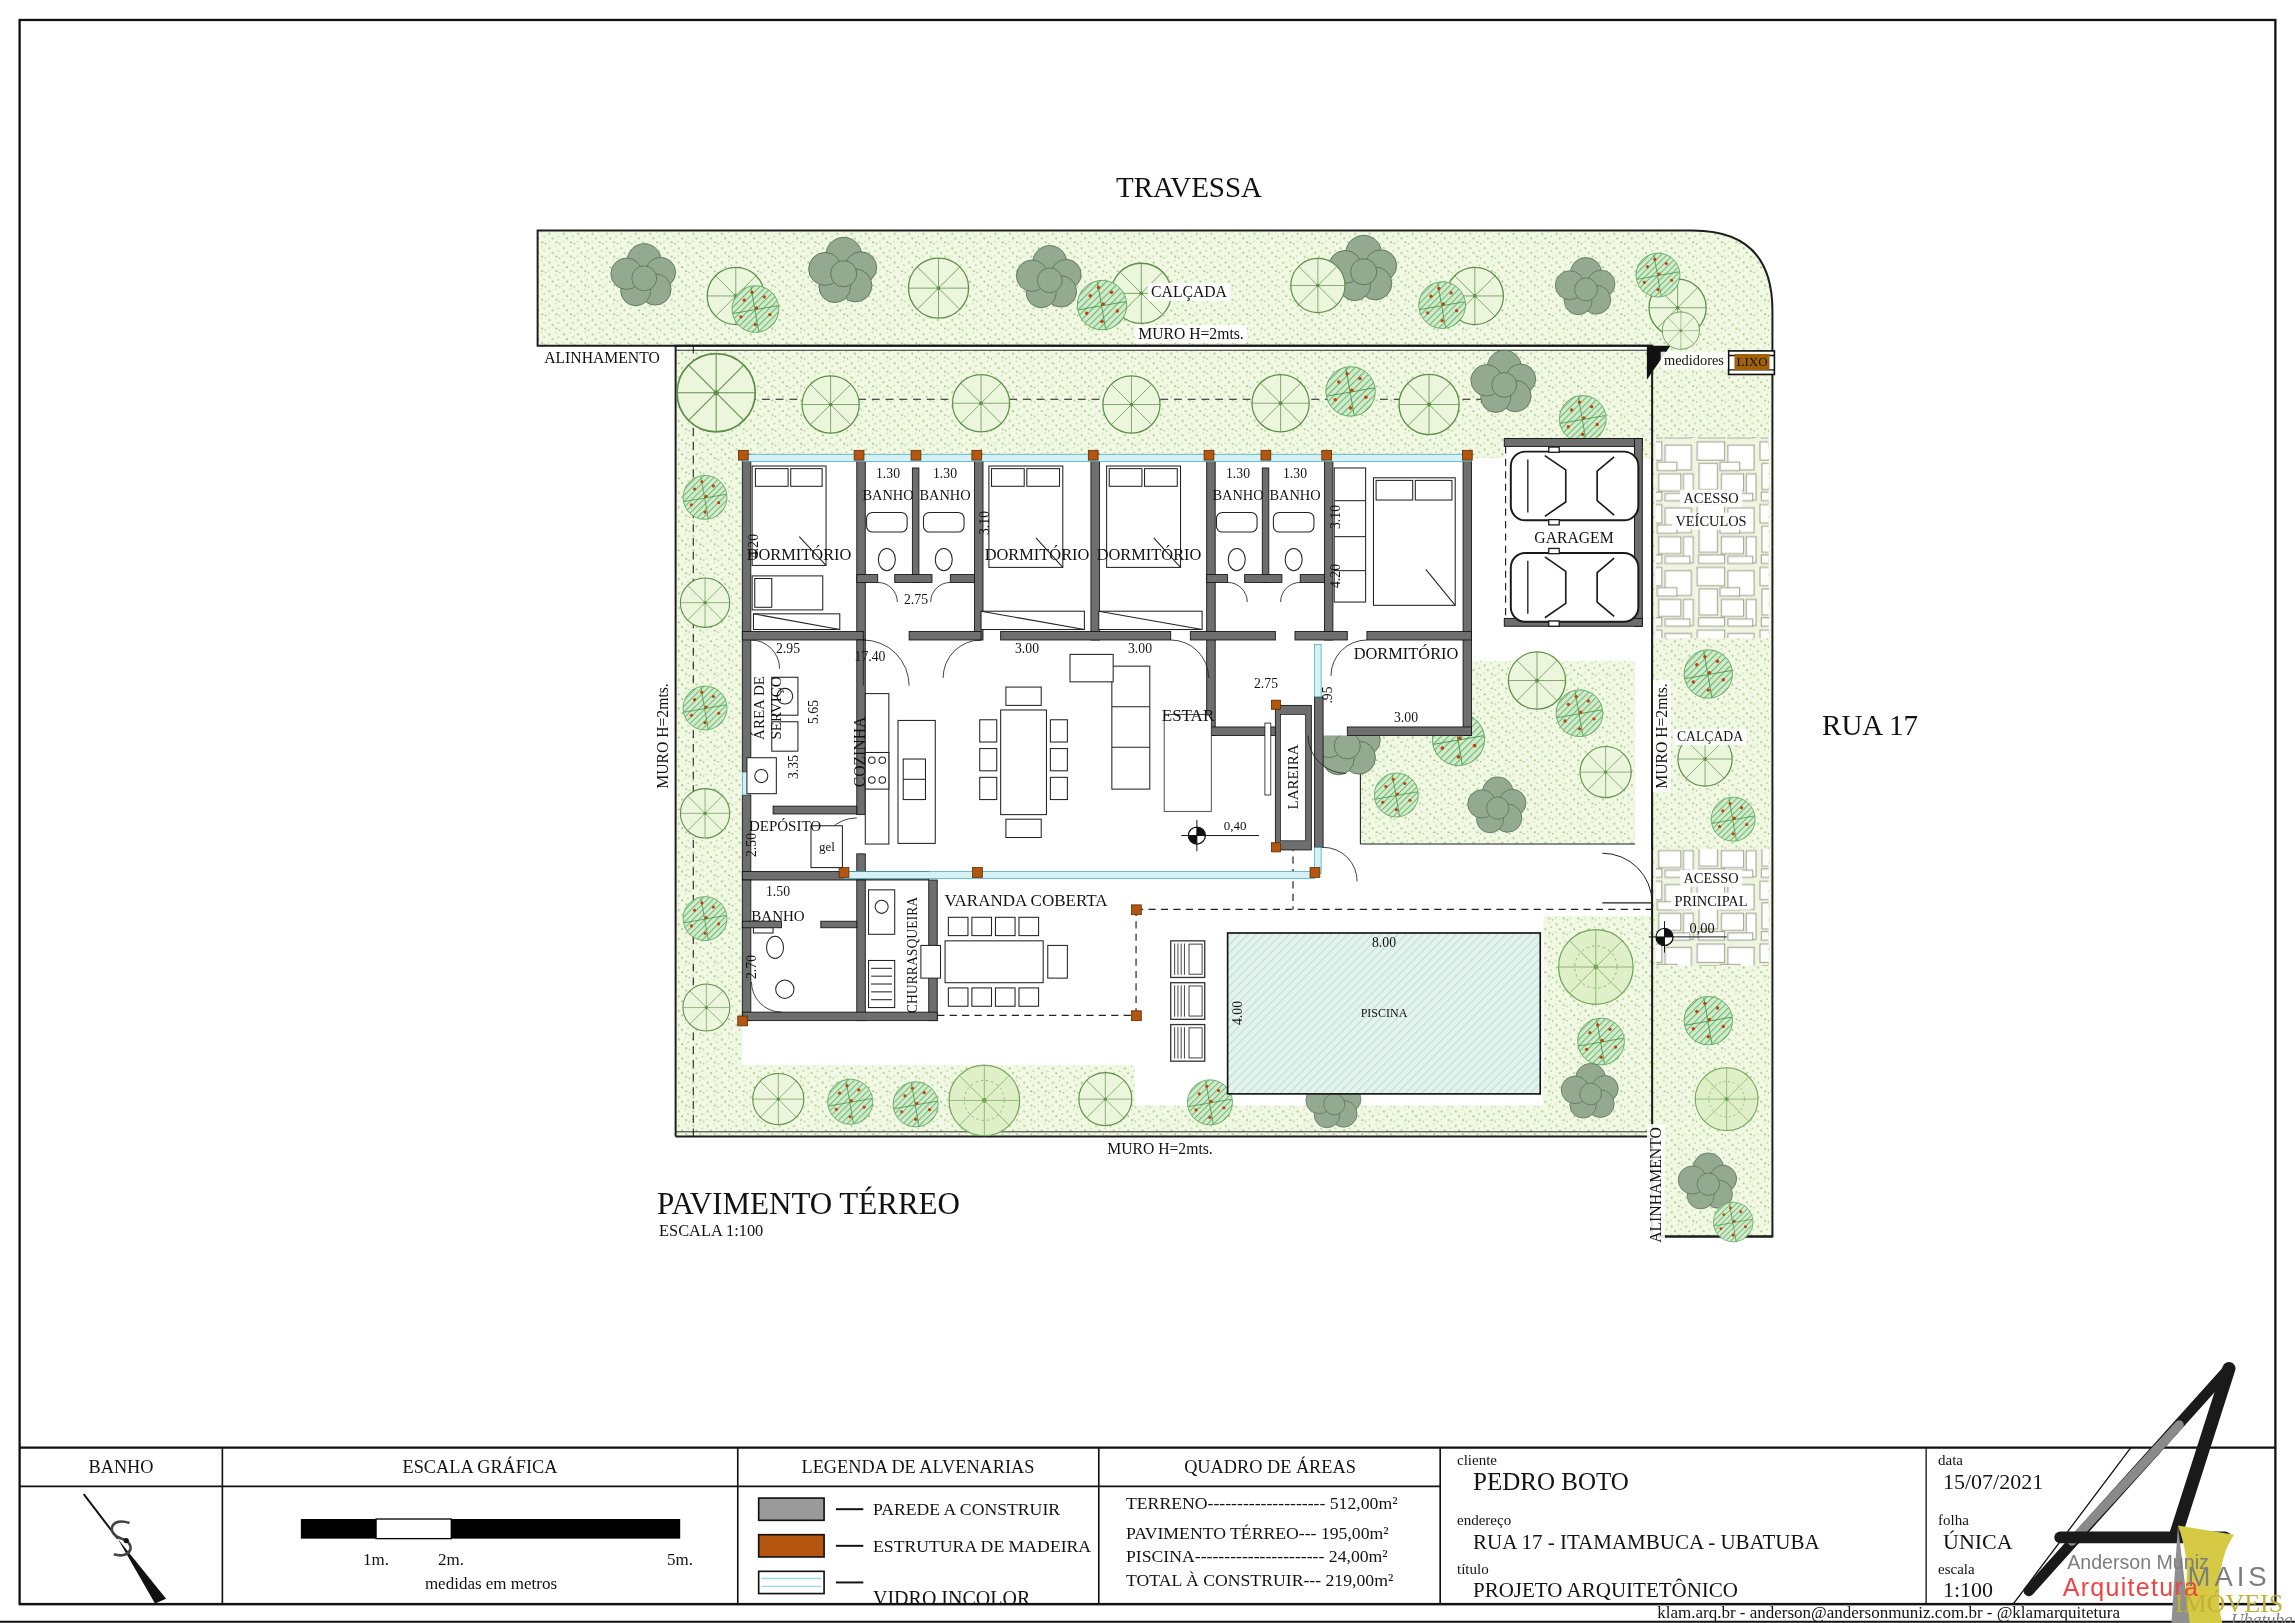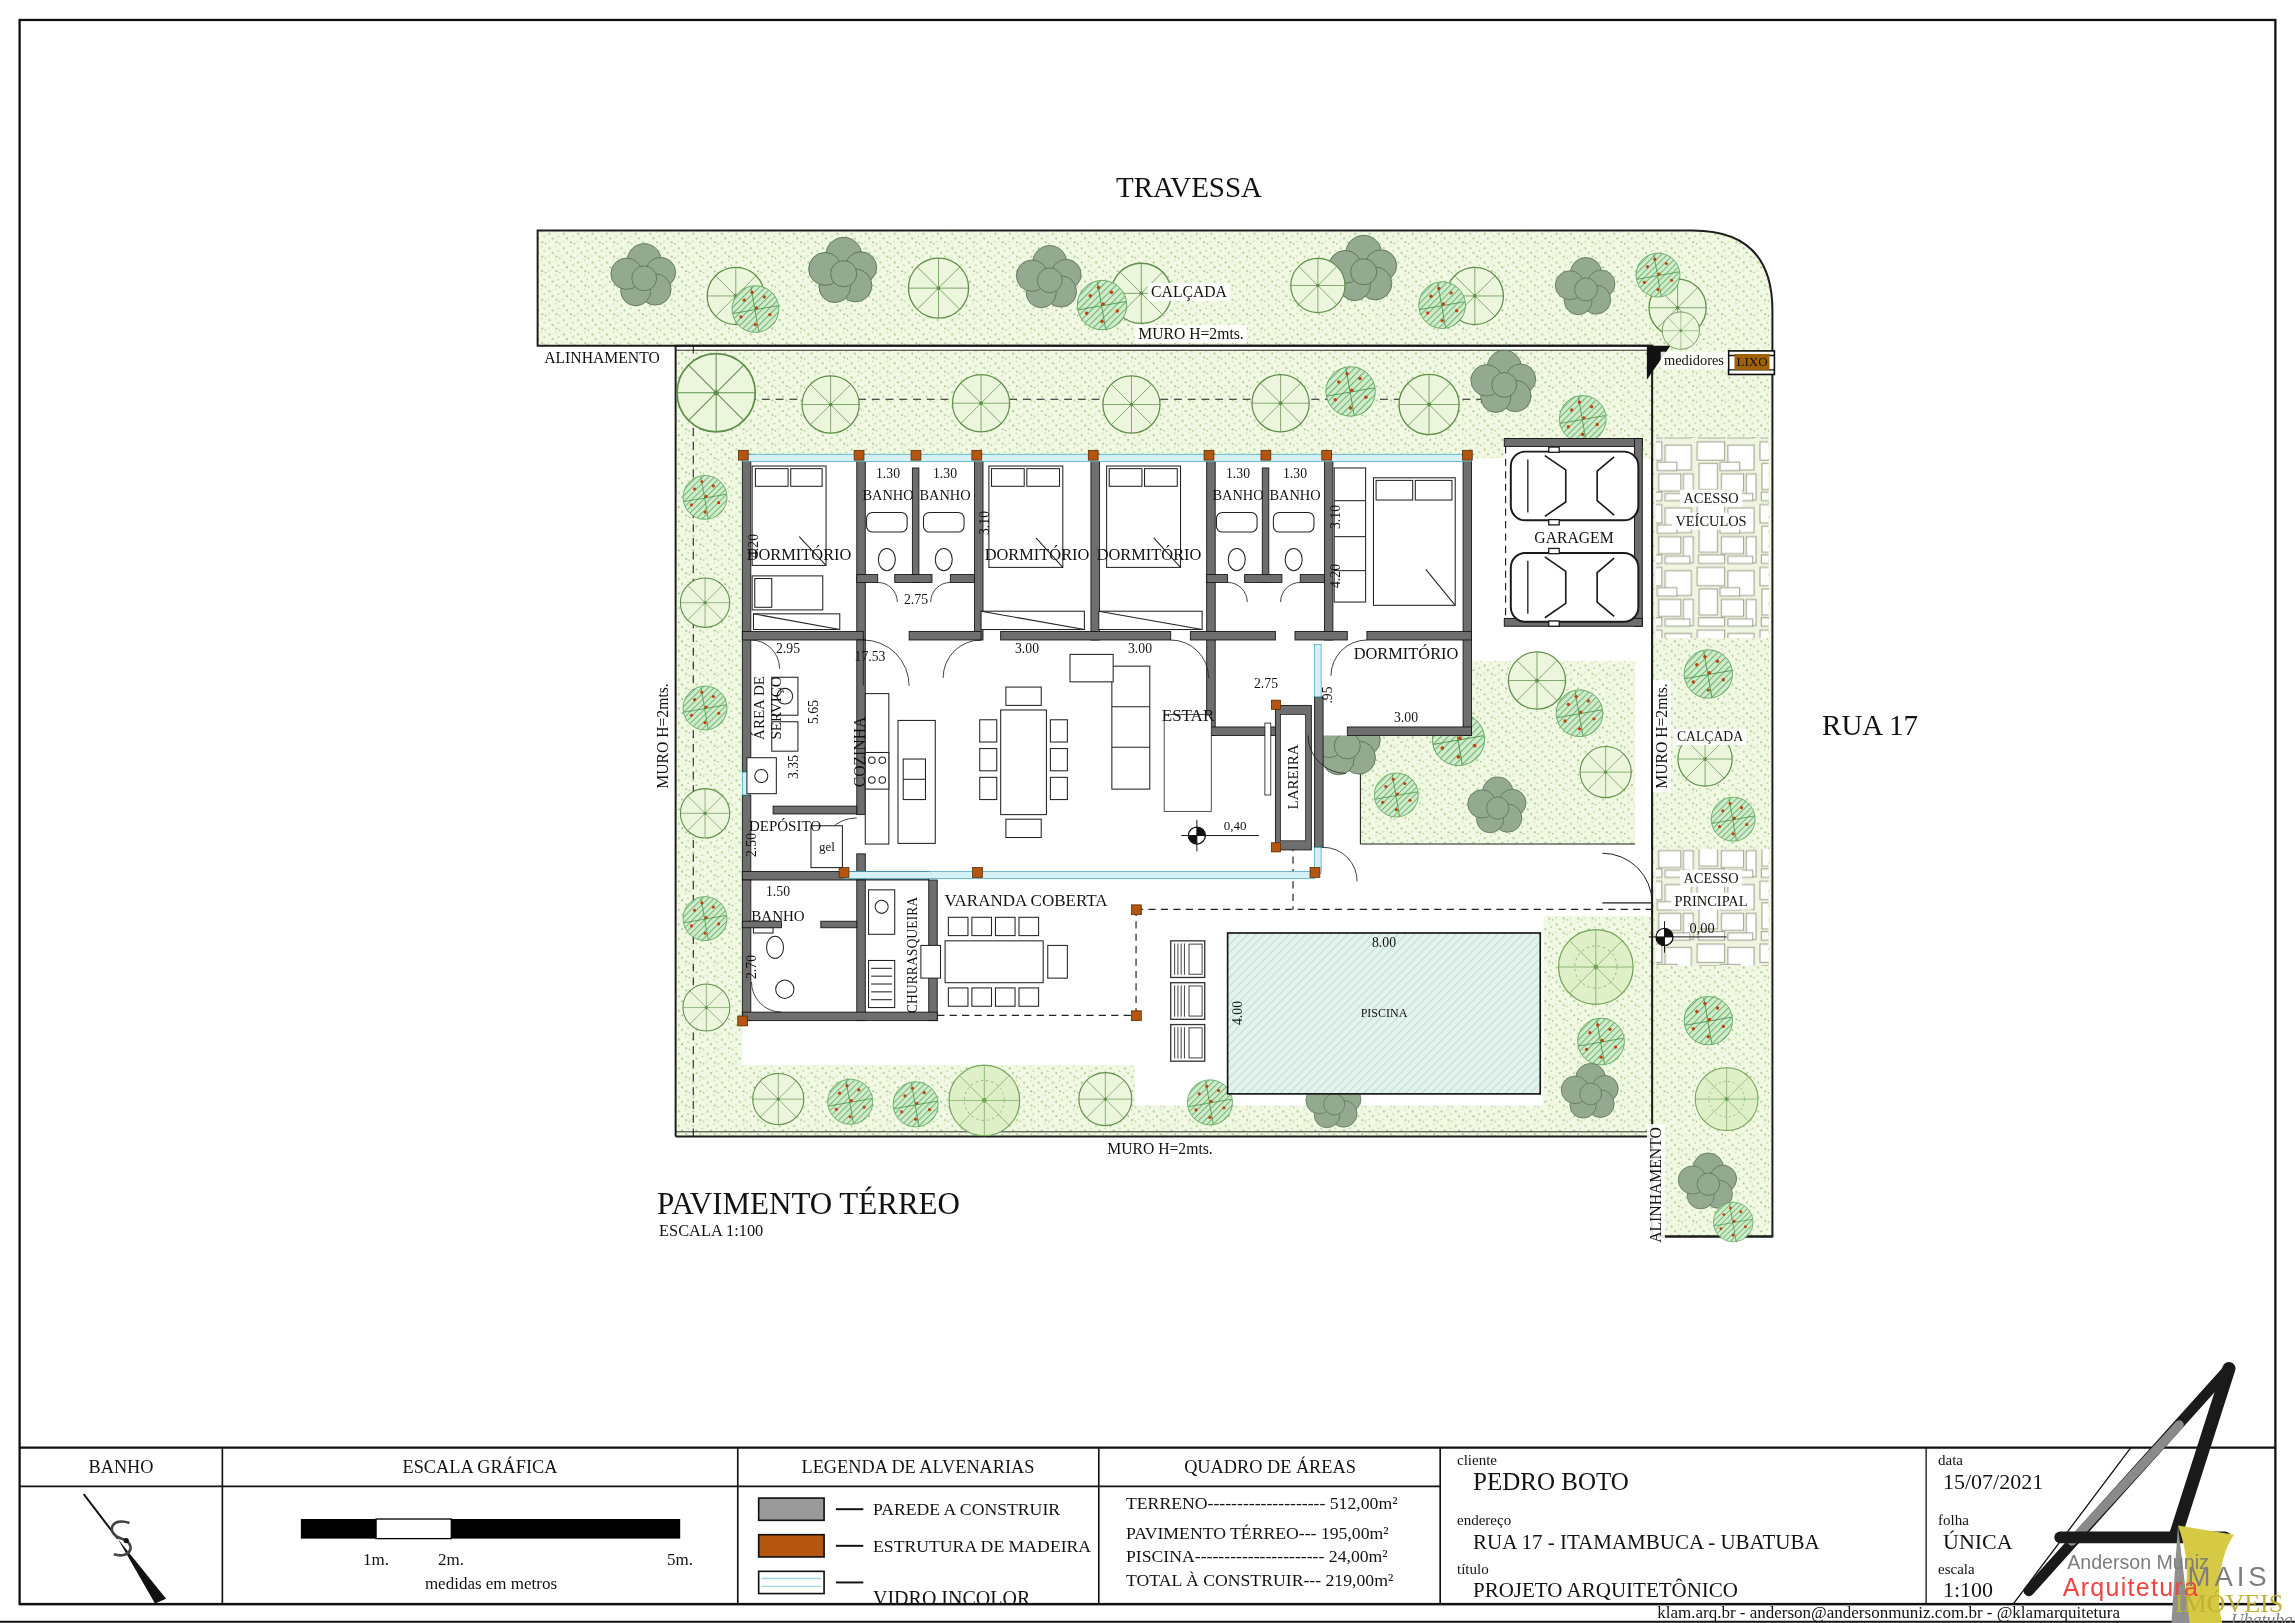--- a/index.html
+++ b/index.html
@@ -567,21 +567,21 @@
 <div class="l r" style="left:985px;top:523px;font-size:13.7px">3.10</div>
 <div class="l r" style="left:1336px;top:517px;font-size:13.7px">3.10</div>
 <div class="l r" style="left:754px;top:546px;font-size:13.7px">4.20</div>
 <div class="l r" style="left:1336px;top:576px;font-size:13.7px">4.20</div>
 <div class="l" style="left:916px;top:600px;font-size:13.7px">2.75</div>
 <div class="l" style="left:1266px;top:684px;font-size:13.7px">2.75</div>
 <div class="l" style="left:788px;top:649px;font-size:13.7px">2.95</div>
 <div class="l" style="left:1027px;top:649px;font-size:13.7px">3.00</div>
 <div class="l" style="left:1140px;top:649px;font-size:13.7px">3.00</div>
 <div class="l" style="left:1406px;top:718px;font-size:13.7px">3.00</div>
-<div class="l" style="left:870px;top:657px;font-size:13.7px">17.53</div>
+<div class="l" style="left:870px;top:657px;font-size:13.7px">17.40</div>
 <div class="l r" style="left:1328px;top:695px;font-size:13.7px">.95</div>
 <div class="l r" style="left:814px;top:712px;font-size:13.7px">5.65</div>
 <div class="l r" style="left:794px;top:767px;font-size:13.7px">3.35</div>
 <div class="l r" style="left:752px;top:845px;font-size:13.7px">2.50</div>
 <div class="l" style="left:778px;top:892px;font-size:13.7px">1.50</div>
 <div class="l r" style="left:752px;top:967px;font-size:13.7px">2.70</div>
 <div class="l" style="left:1384px;top:943px;font-size:13.7px">8.00</div>
 <div class="l r" style="left:1238px;top:1013px;font-size:13.7px">4.00</div>
 <div class="l" style="left:1235px;top:826px;font-size:13px">0,40</div>
 <div class="l" style="left:1702px;top:928px;font-size:14.4px">0,00</div>

